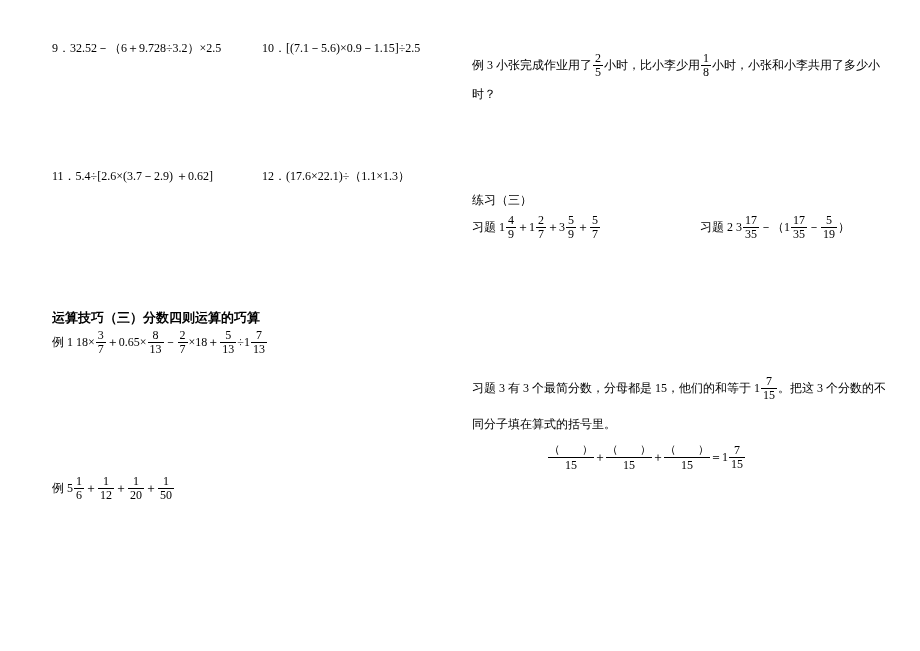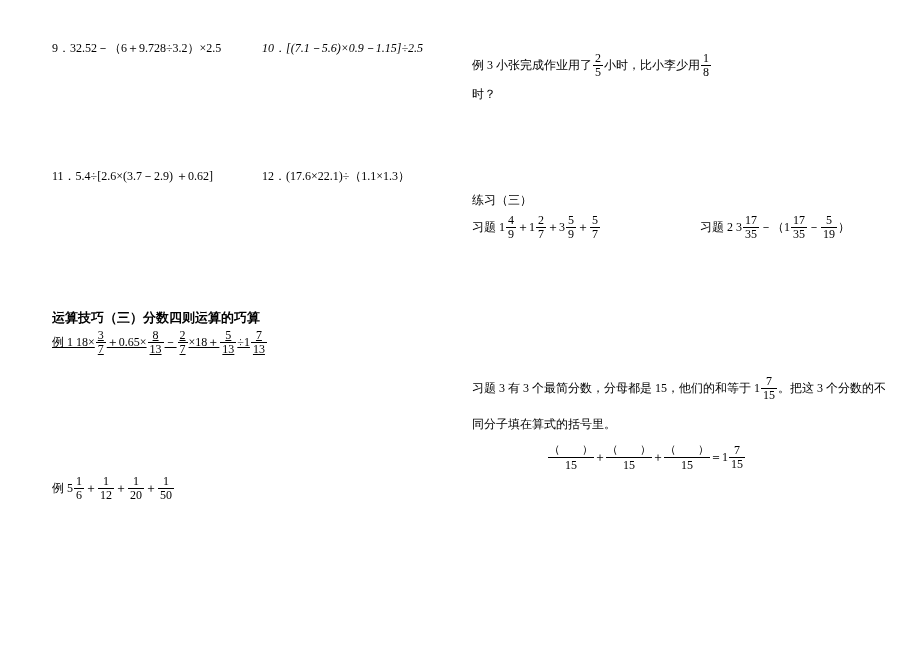--- a/index.html
+++ b/index.html
@@ -55,36 +55,36 @@
     font-weight: bold;
     justify-content: flex-end;
   }
 </style>
 </head>
 <body>
 
 <div class="line" style="left:52px; top:40px;">
   <span>9．32.52－（6＋9.728÷3.2）×2.5</span>
 </div>
-<div class="line" style="left:262px; top:40px;font-style:italic;">
+<div class="line" style="left:262px; top:40px;">
   <span>10．[(7.1－5.6)×0.9－1.15]÷2.5</span>
 </div>
 
 <div class="line" style="left:52px; top:168px;">
   <span>11．5.4÷[2.6×(3.7－2.9) ＋0.62]</span>
 </div>
 <div class="line" style="left:262px; top:168px;">
   <span>12．(17.6×22.1)÷（1.1×1.3）</span>
 </div>
 
 <div class="line bold" style="left:52px; top:309px; font-size:13px;">
   <span>运算技巧（三）分数四则运算的巧算</span>
 </div>
 
-<div class="line" style="left:52px; top:329px;text-decoration:underline;">
+<div class="line" style="left:52px; top:329px;">
   <span>例 1   18×</span>
   <span class="frac">
     <span class="num">3</span>
     <span class="den">7</span>
   </span>
   <span>＋0.65×</span>
   <span class="frac">
     <span class="num">8</span>
     <span class="den">13</span>
   </span>
@@ -132,20 +132,21 @@
   <span>例 3    小张完成作业用了</span>
   <span class="frac">
     <span class="num">2</span>
     <span class="den">5</span>
   </span>
   <span>小时，比小李少用</span>
   <span class="frac">
     <span class="num">1</span>
     <span class="den">8</span>
   </span>
+  <span>小时，小张和小李共用了多少小</span>
 </div>
 <div class="line" style="left:472px; top:86px;">
   <span>时？</span>
 </div>
 
 <div class="line" style="left:472px; top:192px;">
   <span>练习（三）</span>
 </div>
 
 <div class="line" style="left:472px; top:214px;">

